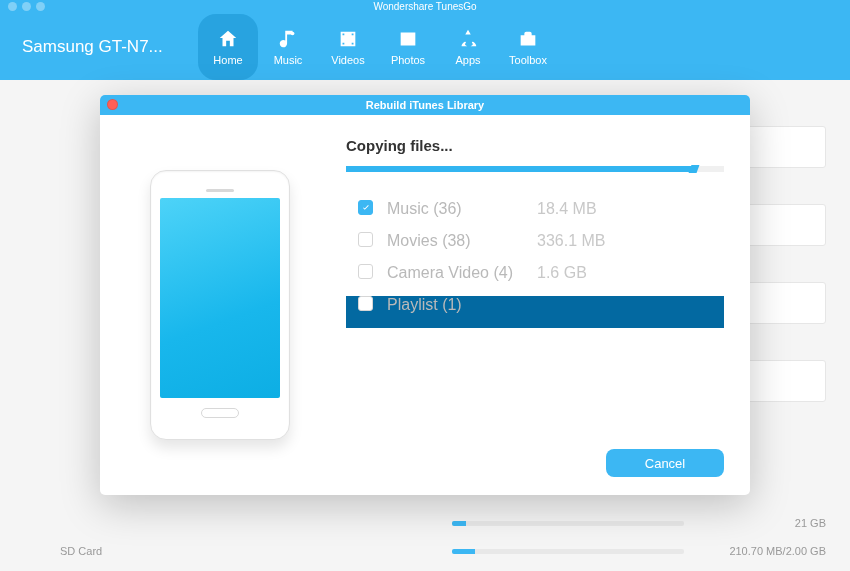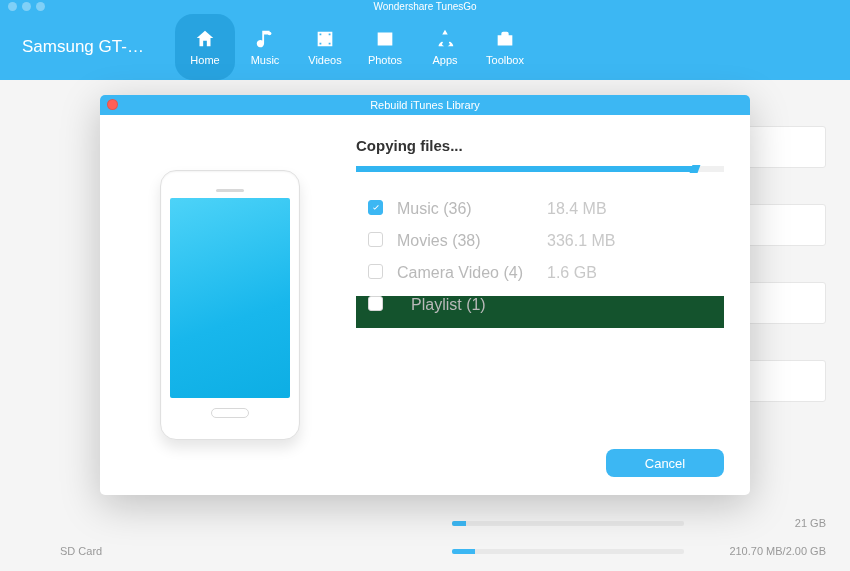--- a/index.html
+++ b/index.html
@@ -5,57 +5,57 @@
     * { margin: 0; padding: 0; box-sizing: border-box; font-family: "Helvetica Neue", Arial, sans-serif; }
     body { width: 850px; height: 571px; background: #f5f5f5; overflow: hidden; position: relative; }
 
     
     .titlebar { height: 14px; background: #3cb7f3; text-align: center; color: #fff; font-size: 10px; line-height: 14px; position: relative; }
     .titlebar .dots { position: absolute; left: 8px; top: 2px; display: flex; gap: 5px; }
     .titlebar .dot { width: 9px; height: 9px; border-radius: 50%; background: rgba(255,255,255,0.35); }
 
     
     .toolbar { height: 66px; background: #3cb7f3; display: flex; align-items: center; }
-    .device-name { color: #fff; font-size: 17px; font-weight: 300; padding: 0 22px; width: 175px; white-space: nowrap; overflow: hidden; text-overflow: ellipsis; }
+    .device-name { color: #fff; font-size: 17px; font-weight: 300; padding: 0 22px; width: 198px; white-space: nowrap; overflow: hidden; text-overflow: ellipsis; }
     .tab { width: 60px; height: 66px; display: flex; flex-direction: column; align-items: center; justify-content: center; gap: 4px; color: #fff; font-size: 11px; cursor: pointer; border-radius: 18px; }
     .tab.active { background: #28a3e0; }
     .tab svg { width: 22px; height: 22px; fill: #fff; }
 
     
     .bg-content { position: absolute; top: 80px; left: 0; right: 0; bottom: 0; padding: 30px 24px 20px; }
     .bg-panel { position: absolute; right: 24px; width: 300px; height: 42px; border: 1px solid #e6e6e6; border-radius: 3px; background: #fff; }
     .storage-row { position: absolute; bottom: 14px; left: 60px; right: 24px; display: flex; align-items: center; font-size: 11px; color: #999; }
     .storage-row.top { bottom: 42px; }
     .storage-label { width: 392px; padding-right: 12px; }
     .storage-bar { flex: 1; height: 5px; background: #e8e8e8; border-radius: 2px; margin-right: 12px; position: relative; overflow: hidden; }
     .storage-bar .fill { position: absolute; left: 0; top: 0; bottom: 0; background: #3cb7f3; }
     .storage-text { width: 130px; text-align: right; }
 
     
     .modal { position: absolute; top: 95px; left: 100px; width: 650px; height: 400px; background: #fff; border-radius: 5px; box-shadow: 0 10px 40px rgba(0,0,0,0.22); overflow: hidden; }
-    .modal-titlebar { height: 20px; background: #3cb7f3; color: #fff; font-size: 11px; text-align: center; line-height: 20px; position: relative; }
+    .modal-titlebar { height: 20px; background: #3cb7f3; color: #fff; font-size: 11px; text-align: center; line-height: 20px; position: relative; font-weight: bold; }
     .modal-close { position: absolute; left: 7px; top: 4px; width: 11px; height: 11px; border-radius: 50%; background: #ff5f56; border: 0.5px solid rgba(0,0,0,0.1); }
-    .modal-body { display: flex; height: calc(100% - 20px); padding-left: 10px; }
+    .modal-body { display: flex; height: calc(100% - 20px); }
 
     
     .phone-wrap { width: 240px; display: flex; align-items: center; justify-content: center; }
     .phone { width: 140px; height: 270px; background: #fff; border: 1px solid #e0e0e0; border-radius: 16px; box-shadow: 0 8px 14px rgba(0,0,0,0.10), inset 0 1px 2px rgba(0,0,0,0.05); position: relative; display: flex; flex-direction: column; align-items: center; padding-top: 18px; }
     .phone .speaker { width: 28px; height: 3px; background: #d8d8d8; border-radius: 2px; margin-bottom: 6px; }
     .phone .screen { width: 120px; height: 200px; background: linear-gradient(160deg, #4dd3f8, #18b7ec 60%, #0daee4); border-radius: 2px; }
     .phone .home { width: 38px; height: 10px; border: 1px solid #d8d8d8; border-radius: 6px; margin-top: 10px; }
 
     
     .right { flex: 1; padding: 22px 26px 18px 6px; display: flex; flex-direction: column; }
     .status-title { font-size: 15px; font-weight: 600; color: #333; margin-bottom: 12px; }
     .progress { height: 6px; background: #f0f0f0; position: relative; margin-bottom: 28px; }
     .progress .fill { position: absolute; left: 0; top: 0; bottom: 0; width: 92%; background: #32b5f1; }
     .progress .fill::after { content:""; position:absolute; right:-4px; top:-1px; width:8px; height:8px; background:#32b5f1; transform: skewX(-20deg); }
 
     .file-row { display: flex; align-items: flex-start; height: 32px; padding: 0 12px; font-size: 16px; color: #b9b9b9; }
-    .file-row.highlight { background: #14532d; gap: 14px; }
+    .file-row.highlight { background: #0369a1; }
     .chk { width: 15px; height: 15px; border: 1px solid #d6d6d6; border-radius: 3px; margin-right: 14px; display: flex; align-items: center; justify-content: center; background:#fff; }
     .chk.checked { background: #3cb7f3; border-color: #3cb7f3; }
     .chk.checked svg { width: 10px; height: 10px; fill: #fff; }
     .file-name { width: 150px; }
     .file-size { color: #c8c8c8; }
 
     .modal-footer { margin-top: auto; display: flex; justify-content: flex-end; }
     .btn-cancel { background: #3cb7f3; color: #fff; border: none; width: 118px; height: 28px; border-radius: 8px; font-size: 13px; cursor: pointer; }
   </style>
 </head>

